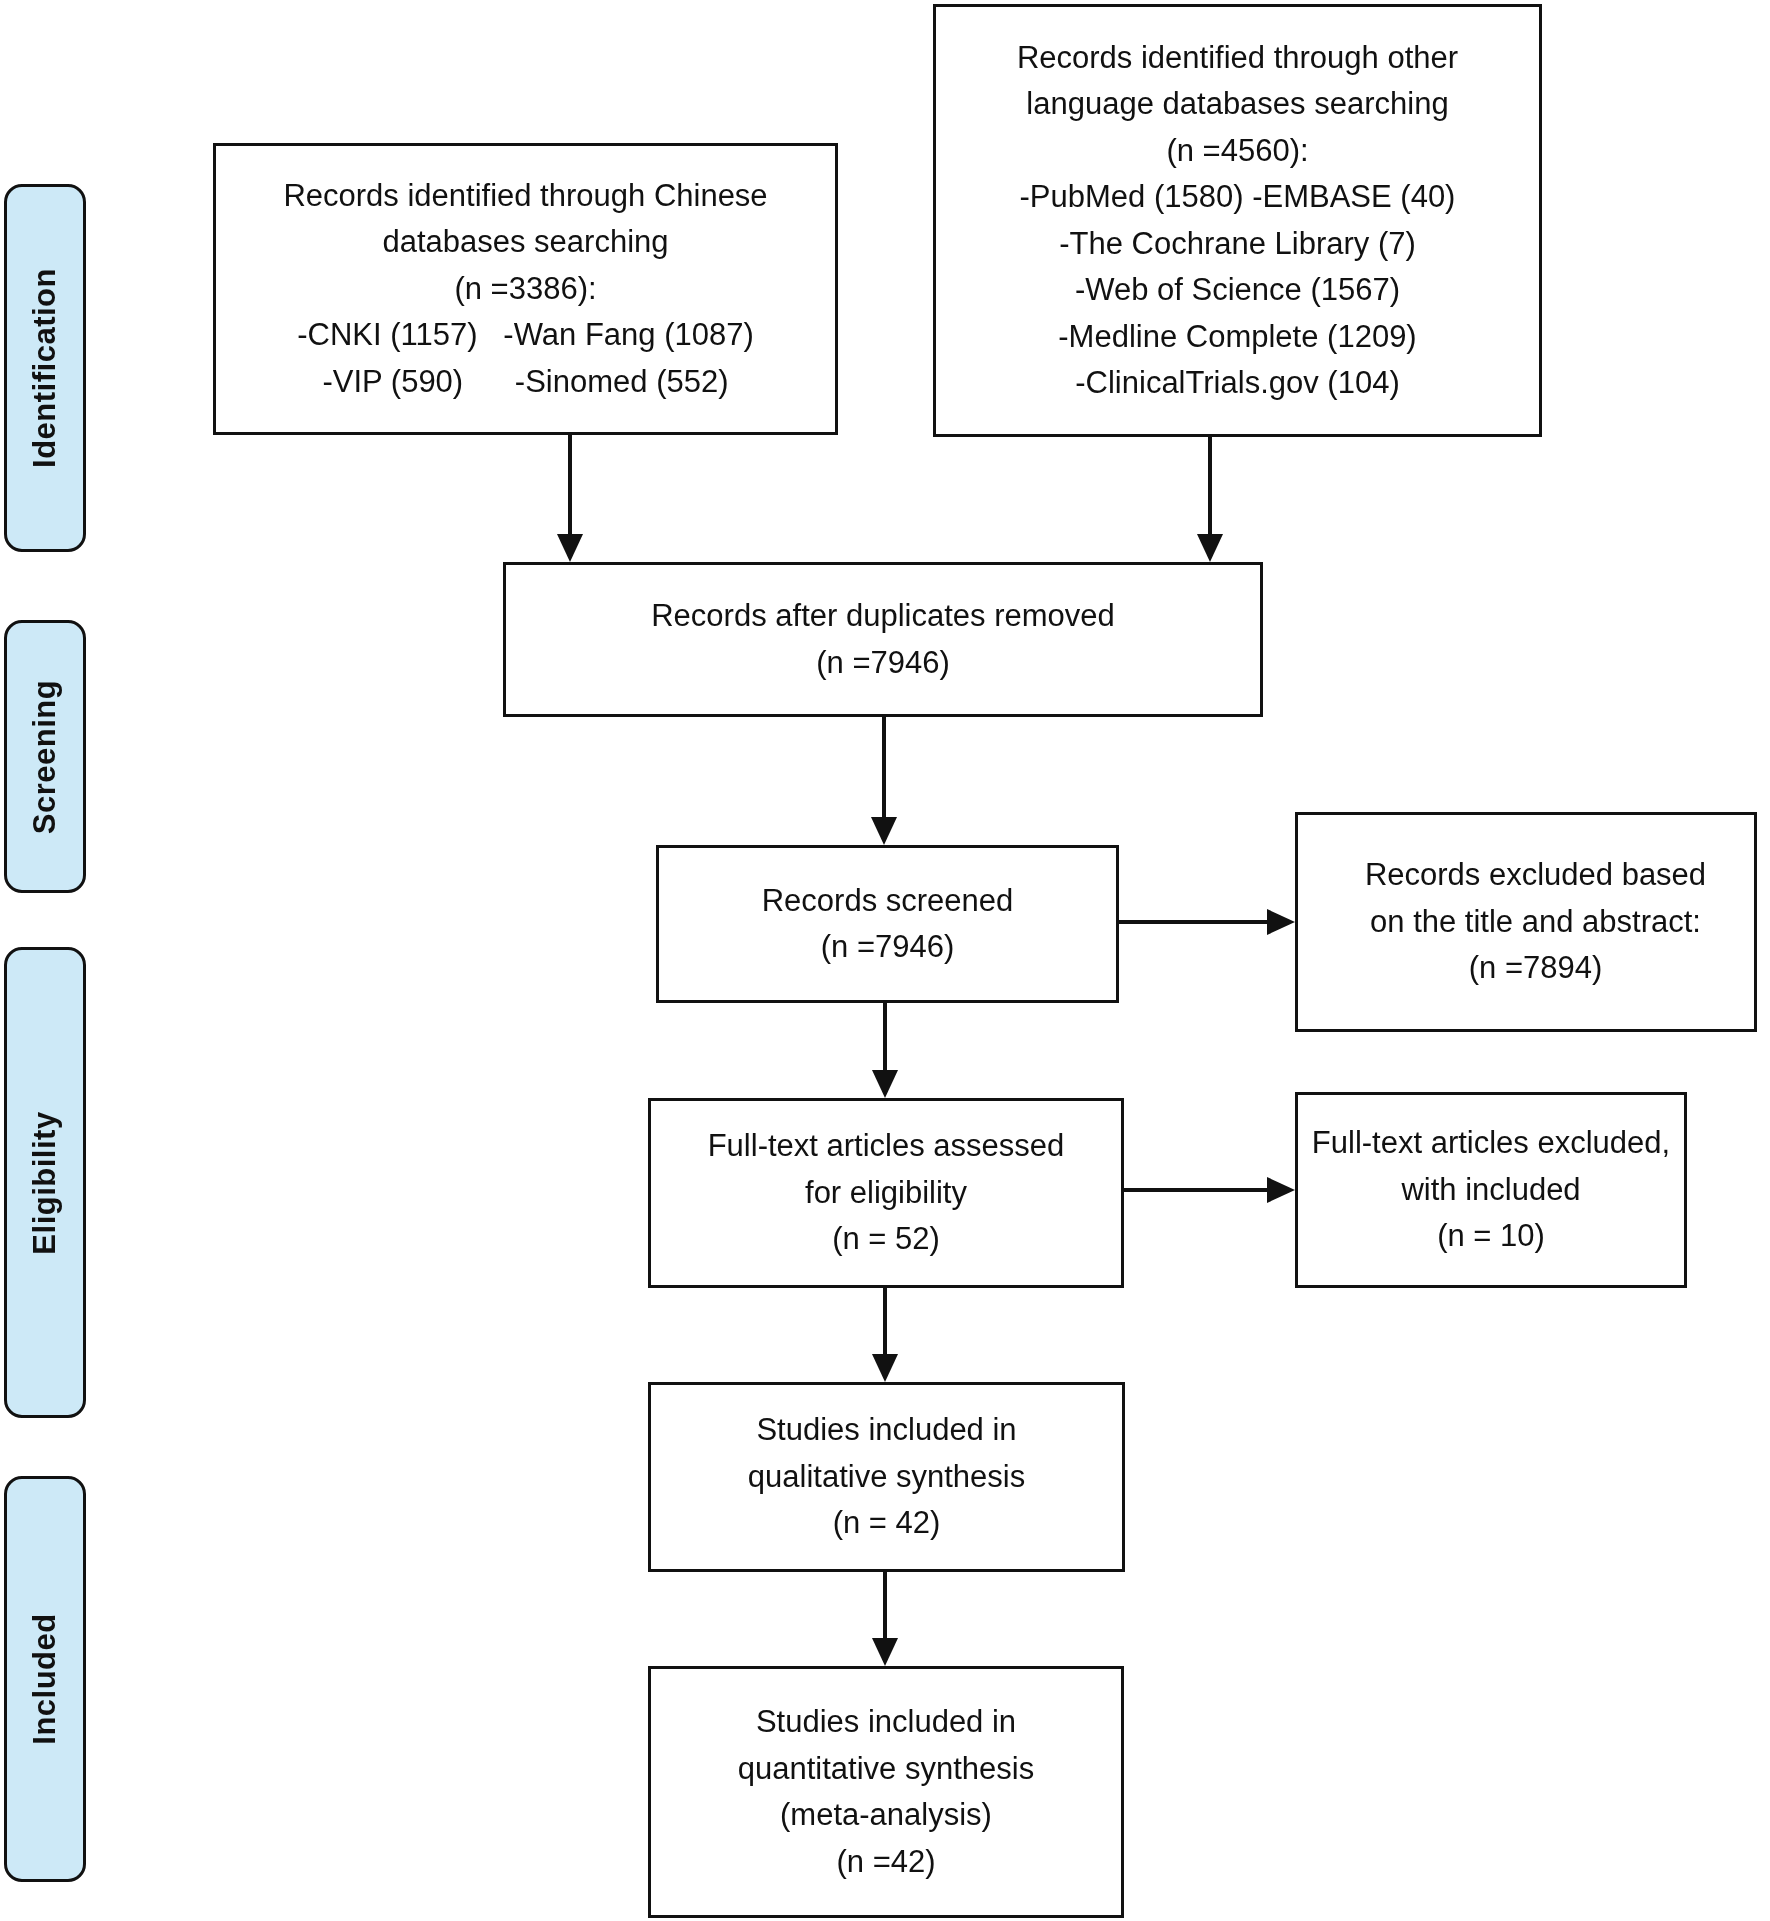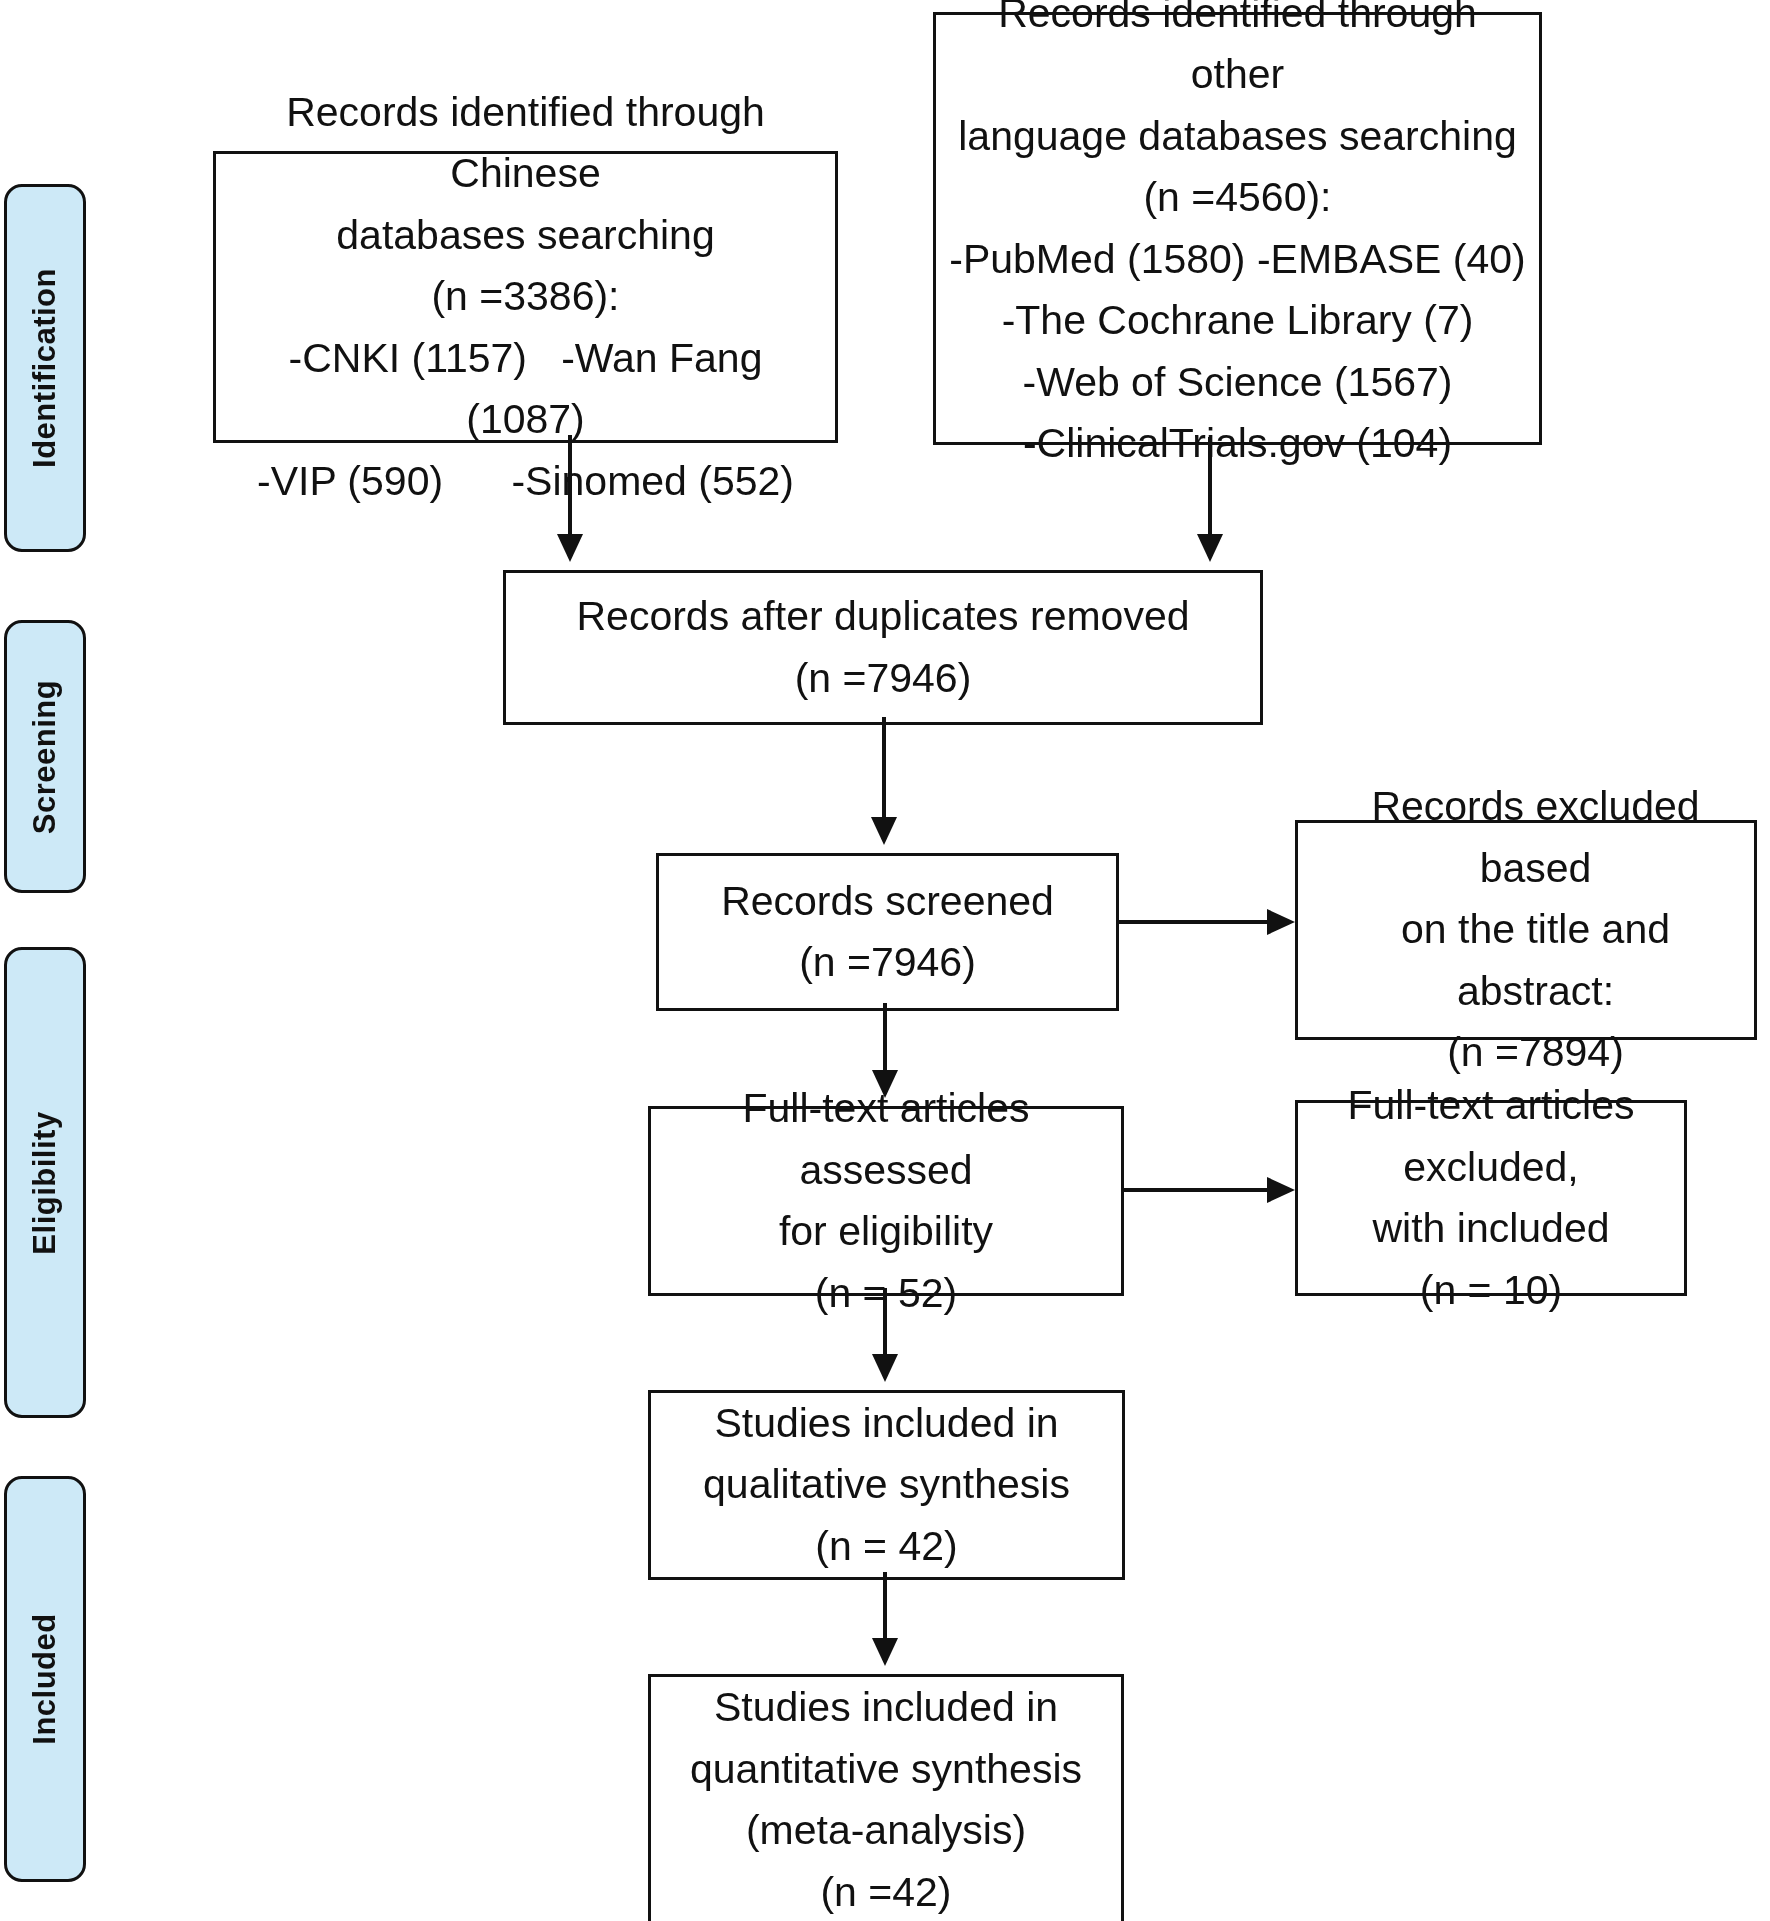--- a/index.html
+++ b/index.html
@@ -38,25 +38,24 @@
   .flow-box {
     position: absolute;
     box-sizing: border-box;
     border: 3px solid #111111;
     background: #ffffff;
     display: flex;
     flex-direction: column;
     justify-content: center;
     align-items: center;
     text-align: center;
-    font-size: 41px;
+    font-size: 31px;
     line-height: 1.5;
     color: #111111;
     padding: 6px 10px;
-    margin-top: 8px;
   }
   .flow-box .line {
     white-space: pre-wrap;
   }
   .arrows {
     position: absolute;
     left: 0;
     top: 0;
     pointer-events: none;
   }
@@ -94,20 +93,21 @@
       <div class="line">-VIP (590)&nbsp;&nbsp;&nbsp;&nbsp;&nbsp;&nbsp;-Sinomed (552)</div>
     </div>
 
   <div class="flow-box" style="left:933px; top:4px; width:609px; height:433px;">
       <div class="line">Records identified through other</div>
       <div class="line">language databases searching</div>
       <div class="line">(n =4560):</div>
       <div class="line">-PubMed (1580) -EMBASE (40)</div>
       <div class="line">-The Cochrane Library (7)</div>
       <div class="line">-Web of Science (1567)</div>
+      <div class="line">-Medline Complete (1209)</div>
       <div class="line">-ClinicalTrials.gov (104)</div>
     </div>
 
   <div class="flow-box" style="left:503px; top:562px; width:760px; height:155px;">
       <div class="line">Records after duplicates removed</div>
       <div class="line">(n =7946)</div>
     </div>
 
   <div class="flow-box" style="left:656px; top:845px; width:463px; height:158px;">
       <div class="line">Records screened</div>

